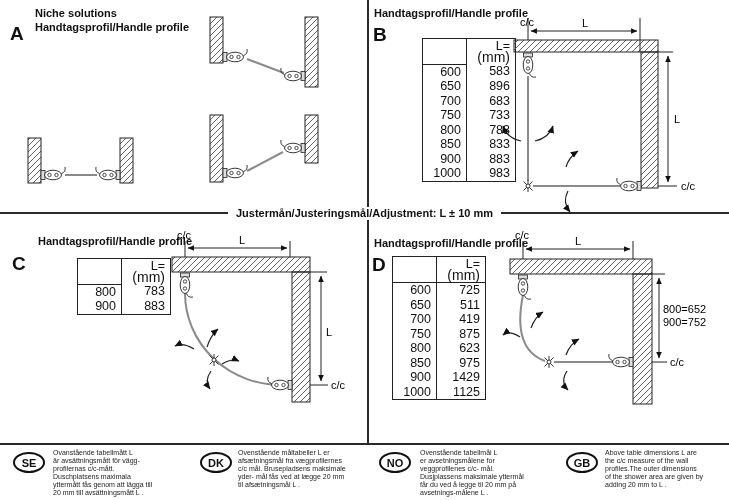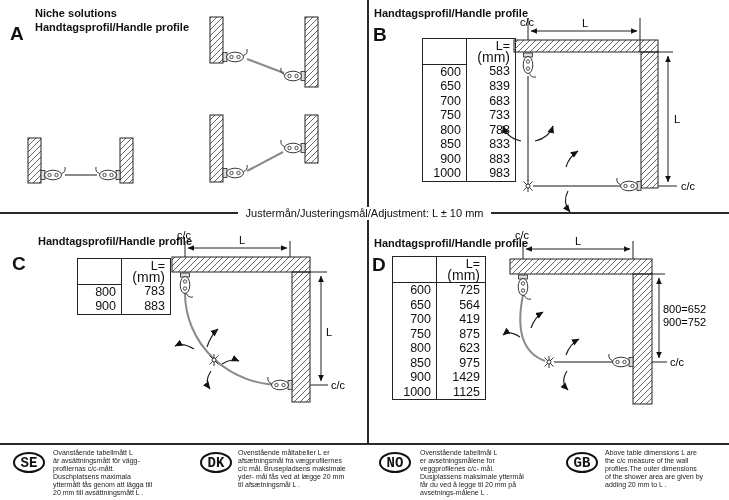--- a/index.html
+++ b/index.html
@@ -5,39 +5,39 @@
   html,body{margin:0;padding:0;background:#fff;}
   #page{position:relative;width:729px;height:500px;background:#fff;overflow:hidden;
         font-family:"Liberation Sans",sans-serif;color:#111;}
   svg{font-family:"Liberation Sans",sans-serif;}
   .diagram{position:absolute;}
   .vdiv{position:absolute;left:367px;width:1.5px;background:#2a2a2a;}
   .hdiv{position:absolute;top:443px;left:0;width:729px;height:1.5px;background:#2a2a2a;}
   .adjust-band{position:absolute;top:206px;left:0;width:729px;height:14px;
                display:flex;align-items:center;}
   .adjust-band .rule{flex:1;height:1.5px;background:#2a2a2a;}
-  .adjust-band .label{margin:0 8px;font-weight:normal;font-size:11px;white-space:nowrap;}
+  .adjust-band .label{margin:0 8px;font-weight:bold;font-size:11px;white-space:nowrap;}
   .sec-letter{position:absolute;font-weight:bold;font-size:19px;line-height:19px;}
   .sec-title{position:absolute;font-weight:bold;font-size:11px;line-height:13px;white-space:nowrap;}
   .dim-table{position:absolute;border:1.5px solid #222;border-collapse:collapse;
              background:#fff;font-size:12.5px;color:#111;}
   .dim-table th,.dim-table td{padding:0 5px;text-align:right;font-weight:normal;
              line-height:14.5px;white-space:nowrap;}
   .dim-table th:first-child,.dim-table td:first-child{border-right:1.2px solid #222;text-align:right;}
   .dim-table th{vertical-align:bottom;padding-top:2px;line-height:11px;}
   .dim-table .c1{min-width:33px;}
   .dim-table .c2{min-width:38px;}
   .hdr-underline{border-bottom:1.2px solid #222;}
   .unit{font-size:14px;}
   .pos-b{left:422px;top:38px;}
   .pos-c{left:77px;top:258px;}
   .pos-d{left:392px;top:256px;}
   .badge{position:absolute;top:452px;width:28px;height:17px;border:2px solid #111;
          border-radius:50%;display:flex;align-items:center;justify-content:center;
-         font-weight:bold;font-size:14px;background:#fff;font-family:Liberation Mono, monospace;}
+         font-weight:bold;font-size:11px;background:#fff;}
   .foot-text{position:absolute;top:449px;font-size:7px;line-height:8px;
              white-space:pre-line;color:#222;width:145px;}
 </style>
 </head>
 <body>
 
 <div id="page">
 
   <svg width="0" height="0" style="position:absolute">
     <defs>
@@ -108,21 +108,21 @@
         <th class="c2"><span>L=</span><br><span class="unit">(mm)</span></th>
       </tr>
     </thead>
     <tbody>
         <tr>
           <td>600</td>
           <td>583</td>
         </tr>
         <tr>
           <td>650</td>
-          <td>839</td>
+          <td>896</td>
         </tr>
         <tr>
           <td>700</td>
           <td>683</td>
         </tr>
         <tr>
           <td>750</td>
           <td>733</td>
         </tr>
         <tr>
@@ -231,21 +231,21 @@
         <th class="c2 hdr-underline"><span>L=</span><br><span class="unit">(mm)</span></th>
       </tr>
     </thead>
     <tbody>
         <tr>
           <td>600</td>
           <td>725</td>
         </tr>
         <tr>
           <td>650</td>
-          <td>564</td>
+          <td>511</td>
         </tr>
         <tr>
           <td>700</td>
           <td>419</td>
         </tr>
         <tr>
           <td>750</td>
           <td>875</td>
         </tr>
         <tr>

